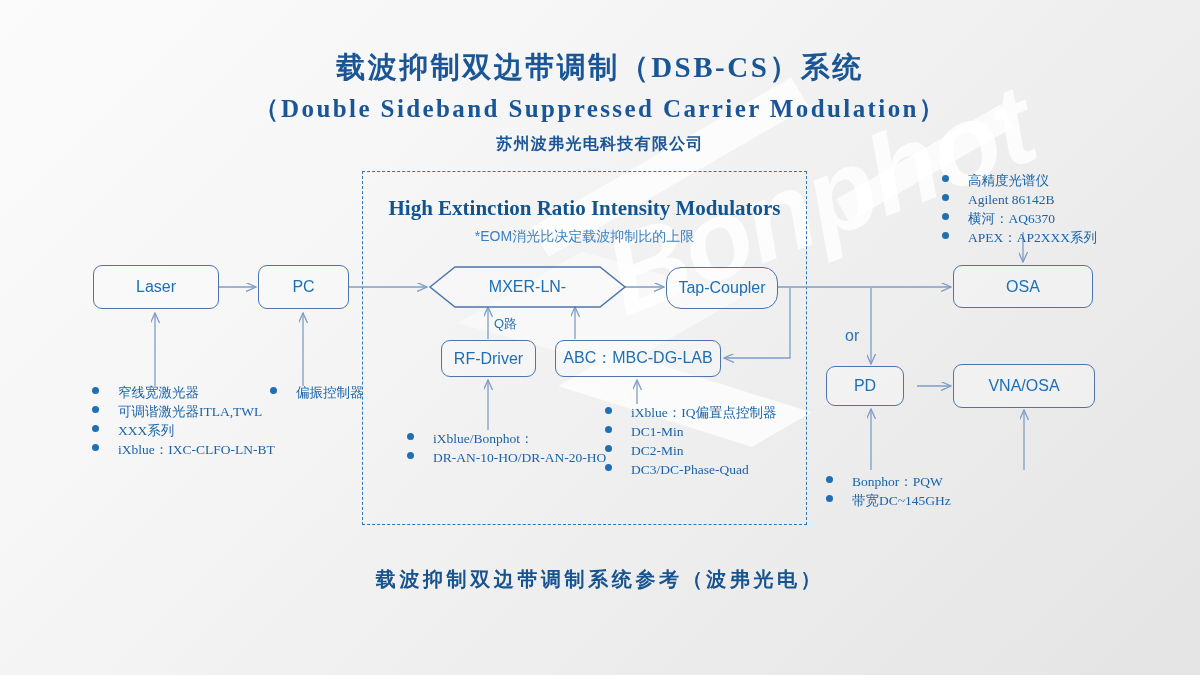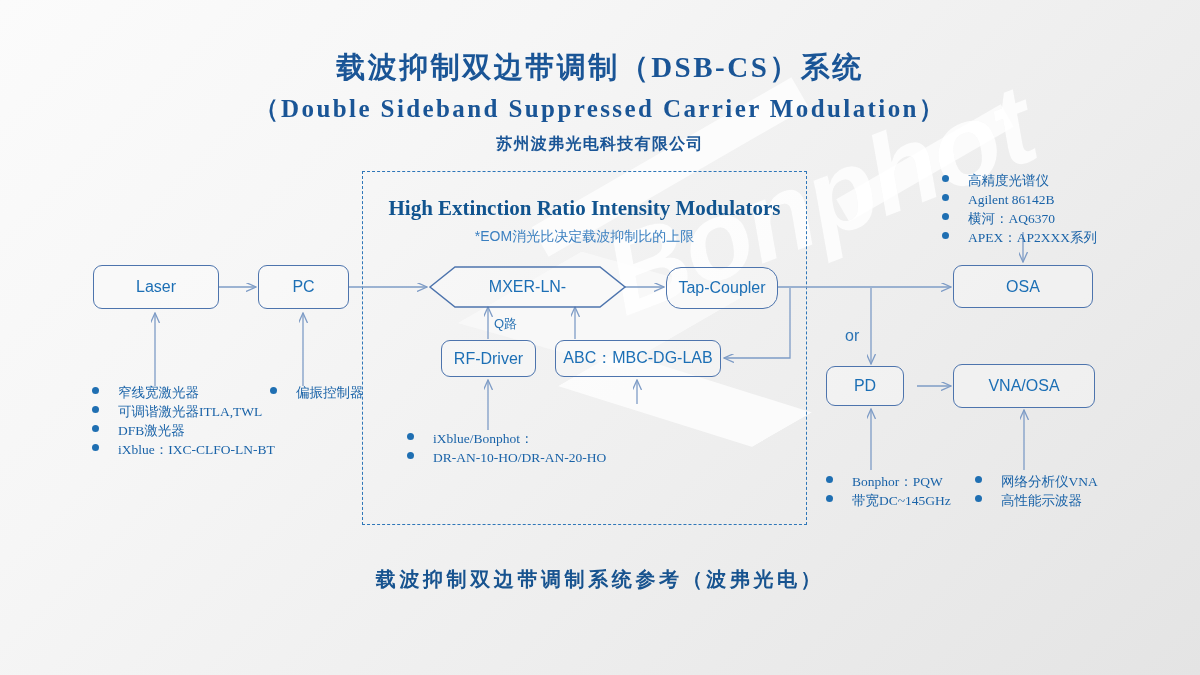--- a/index.html
+++ b/index.html
@@ -181,21 +181,21 @@
     <div class="row">
         <span class="bul"></span>
         <span class="txt">窄线宽激光器</span>
       </div>
     <div class="row">
         <span class="bul"></span>
         <span class="txt">可调谐激光器ITLA,TWL</span>
       </div>
     <div class="row">
         <span class="bul"></span>
-        <span class="txt">DFB激光器</span>
+        <span class="txt">XXX系列</span>
       </div>
     <div class="row">
         <span class="bul"></span>
         <span class="txt">iXblue：IXC-CLFO-LN-BT</span>
       </div>
   </div>
 
   <div class="ann" style="left:270px;top:384px;">
     <div class="row">
         <span class="bul"></span>
@@ -207,20 +207,38 @@
     <div class="row">
         <span class="bul"></span>
         <span class="txt">iXblue/Bonphot：</span>
       </div>
     <div class="row">
         <span class="bul"></span>
         <span class="txt">DR-AN-10-HO/DR-AN-20-HO</span>
       </div>
   </div>
 
+  <div class="ann" style="left:605px;top:404px;">
+    <div class="row">
+        <span class="bul"></span>
+        <span class="txt">iXblue：IQ偏置点控制器</span>
+      </div>
+    <div class="row">
+        <span class="bul"></span>
+        <span class="txt">DC1-Min</span>
+      </div>
+    <div class="row">
+        <span class="bul"></span>
+        <span class="txt">DC2-Min</span>
+      </div>
+    <div class="row">
+        <span class="bul"></span>
+        <span class="txt">DC3/DC-Phase-Quad</span>
+      </div>
+  </div>
 
   <div class="ann" style="left:942px;top:172px;">
     <div class="row">
         <span class="bul"></span>
         <span class="txt">高精度光谱仪</span>
       </div>
     <div class="row">
         <span class="bul"></span>
         <span class="txt">Agilent 86142B</span>
       </div>
@@ -238,24 +256,14 @@
     <div class="row">
         <span class="bul"></span>
         <span class="txt">Bonphor：PQW</span>
       </div>
     <div class="row">
         <span class="bul"></span>
         <span class="txt">带宽DC~145GHz</span>
       </div>
   </div>
 
-  <div class="ann" style="left:975px;top:473px;">
-    <div class="row">
-        <span class="bul"></span>
-        <span class="txt">网络分析仪VNA</span>
-      </div>
-    <div class="row">
-        <span class="bul"></span>
-        <span class="txt">高性能示波器</span>
-      </div>
-  </div>
 
 </div>
 
 </body></html>

